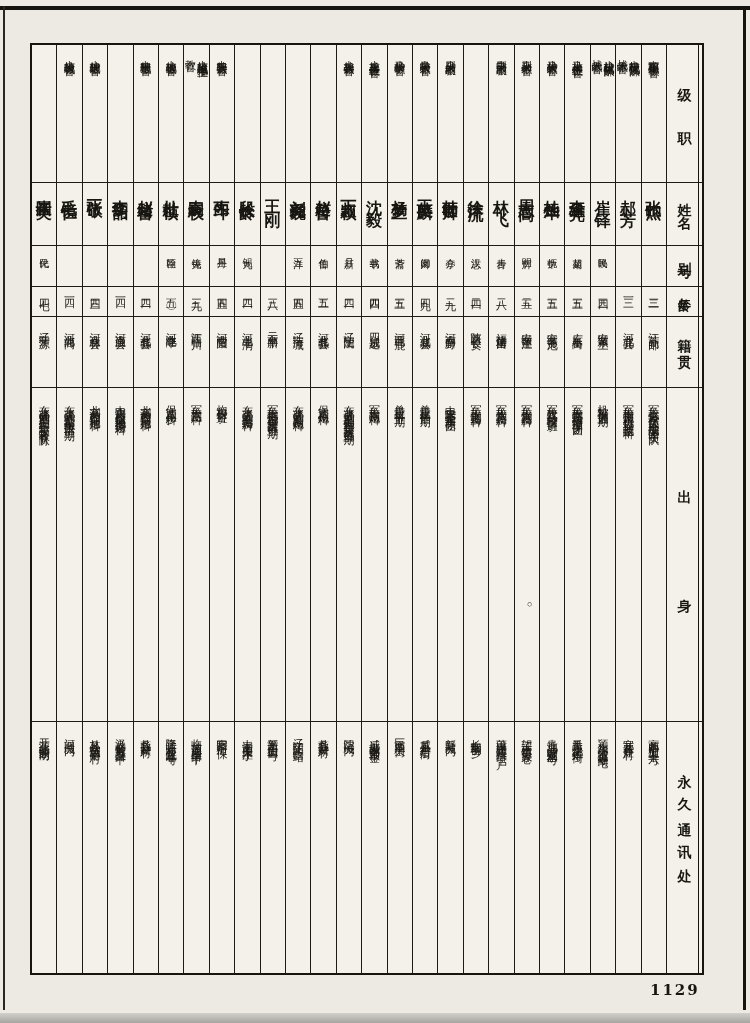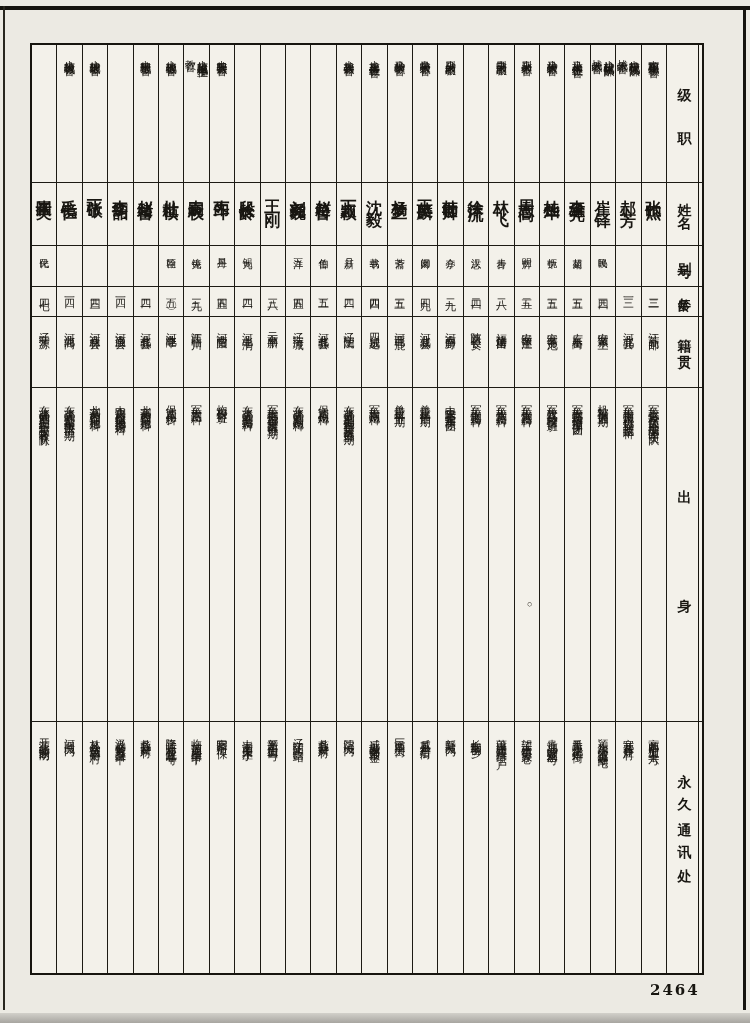--- a/index.html
+++ b/index.html
@@ -655,13 +655,13 @@
       <div class="cell r6 f-background">
         <span class="vtext">东北讲武堂四期工科军校军官教育队</span>
       </div>
       <div class="cell r7 f-address">
         <span class="vtext">开源北街家胡同</span>
       </div>
     </div>
   </div>
 
 <div id="circle-mark">○</div>
-<div id="page-number">2464</div>
+<div id="page-number">1129</div>
 
 </body></html>

